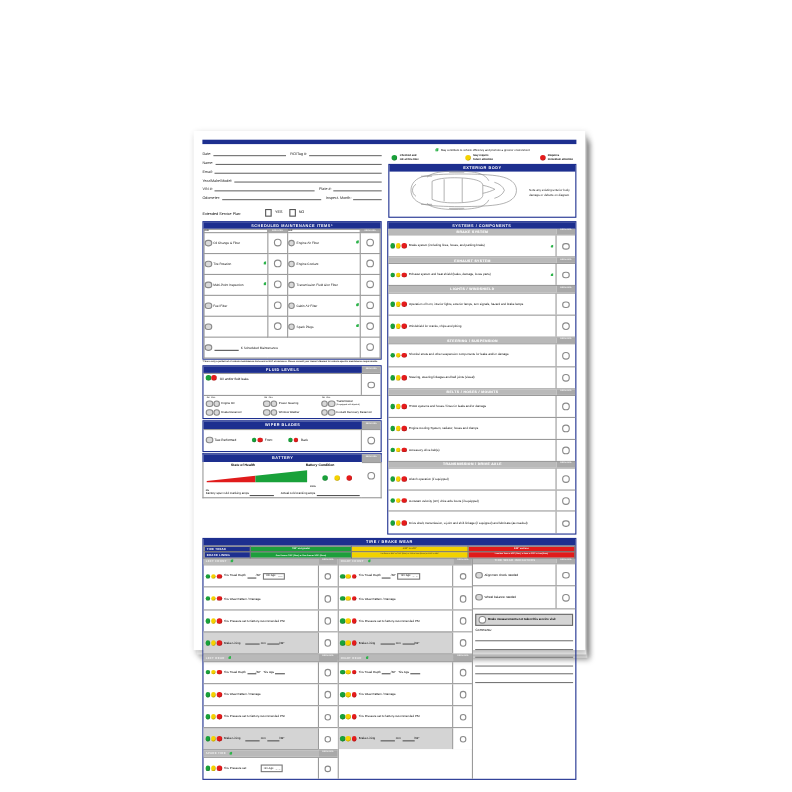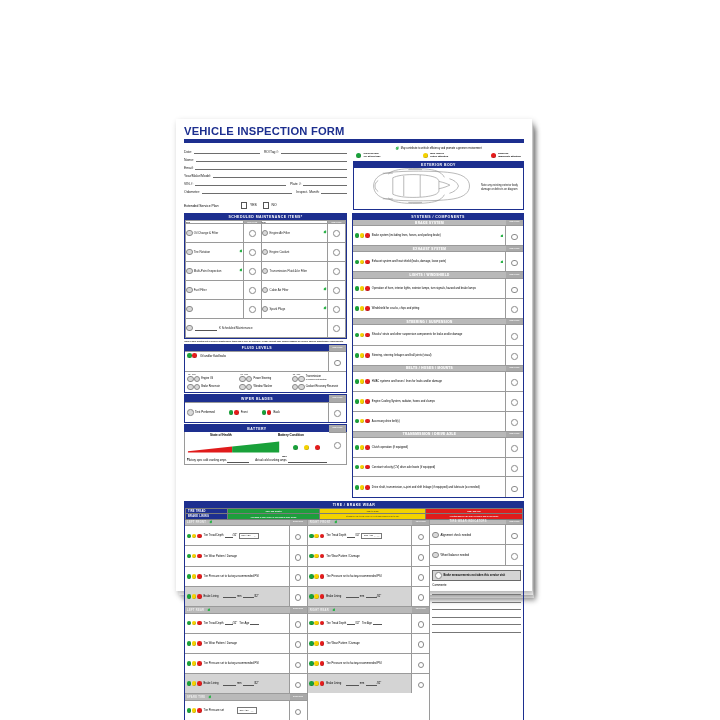--- a/index.html
+++ b/index.html
@@ -84,21 +84,20 @@
 <body>
 
 <div class="stage">
 
   <div class="paper-back2"></div>
   <div class="paper-back1"></div>
 
   <div class="page">
   <div class="inner">
 
-    <div class="title">VEHICLE INSPECTION FORM</div>
     <div class="titlebar"></div>
 
     <div style="display:flex;gap:6px;margin-top:3px;">
 
       <div style="width:163px;">
 
         <div class="fieldrow">
           <span class="flabel">Date:</span>
           <span class="fline"></span>
           <span class="flabel" style="margin-left:4px;">RO/Tag #:</span>

